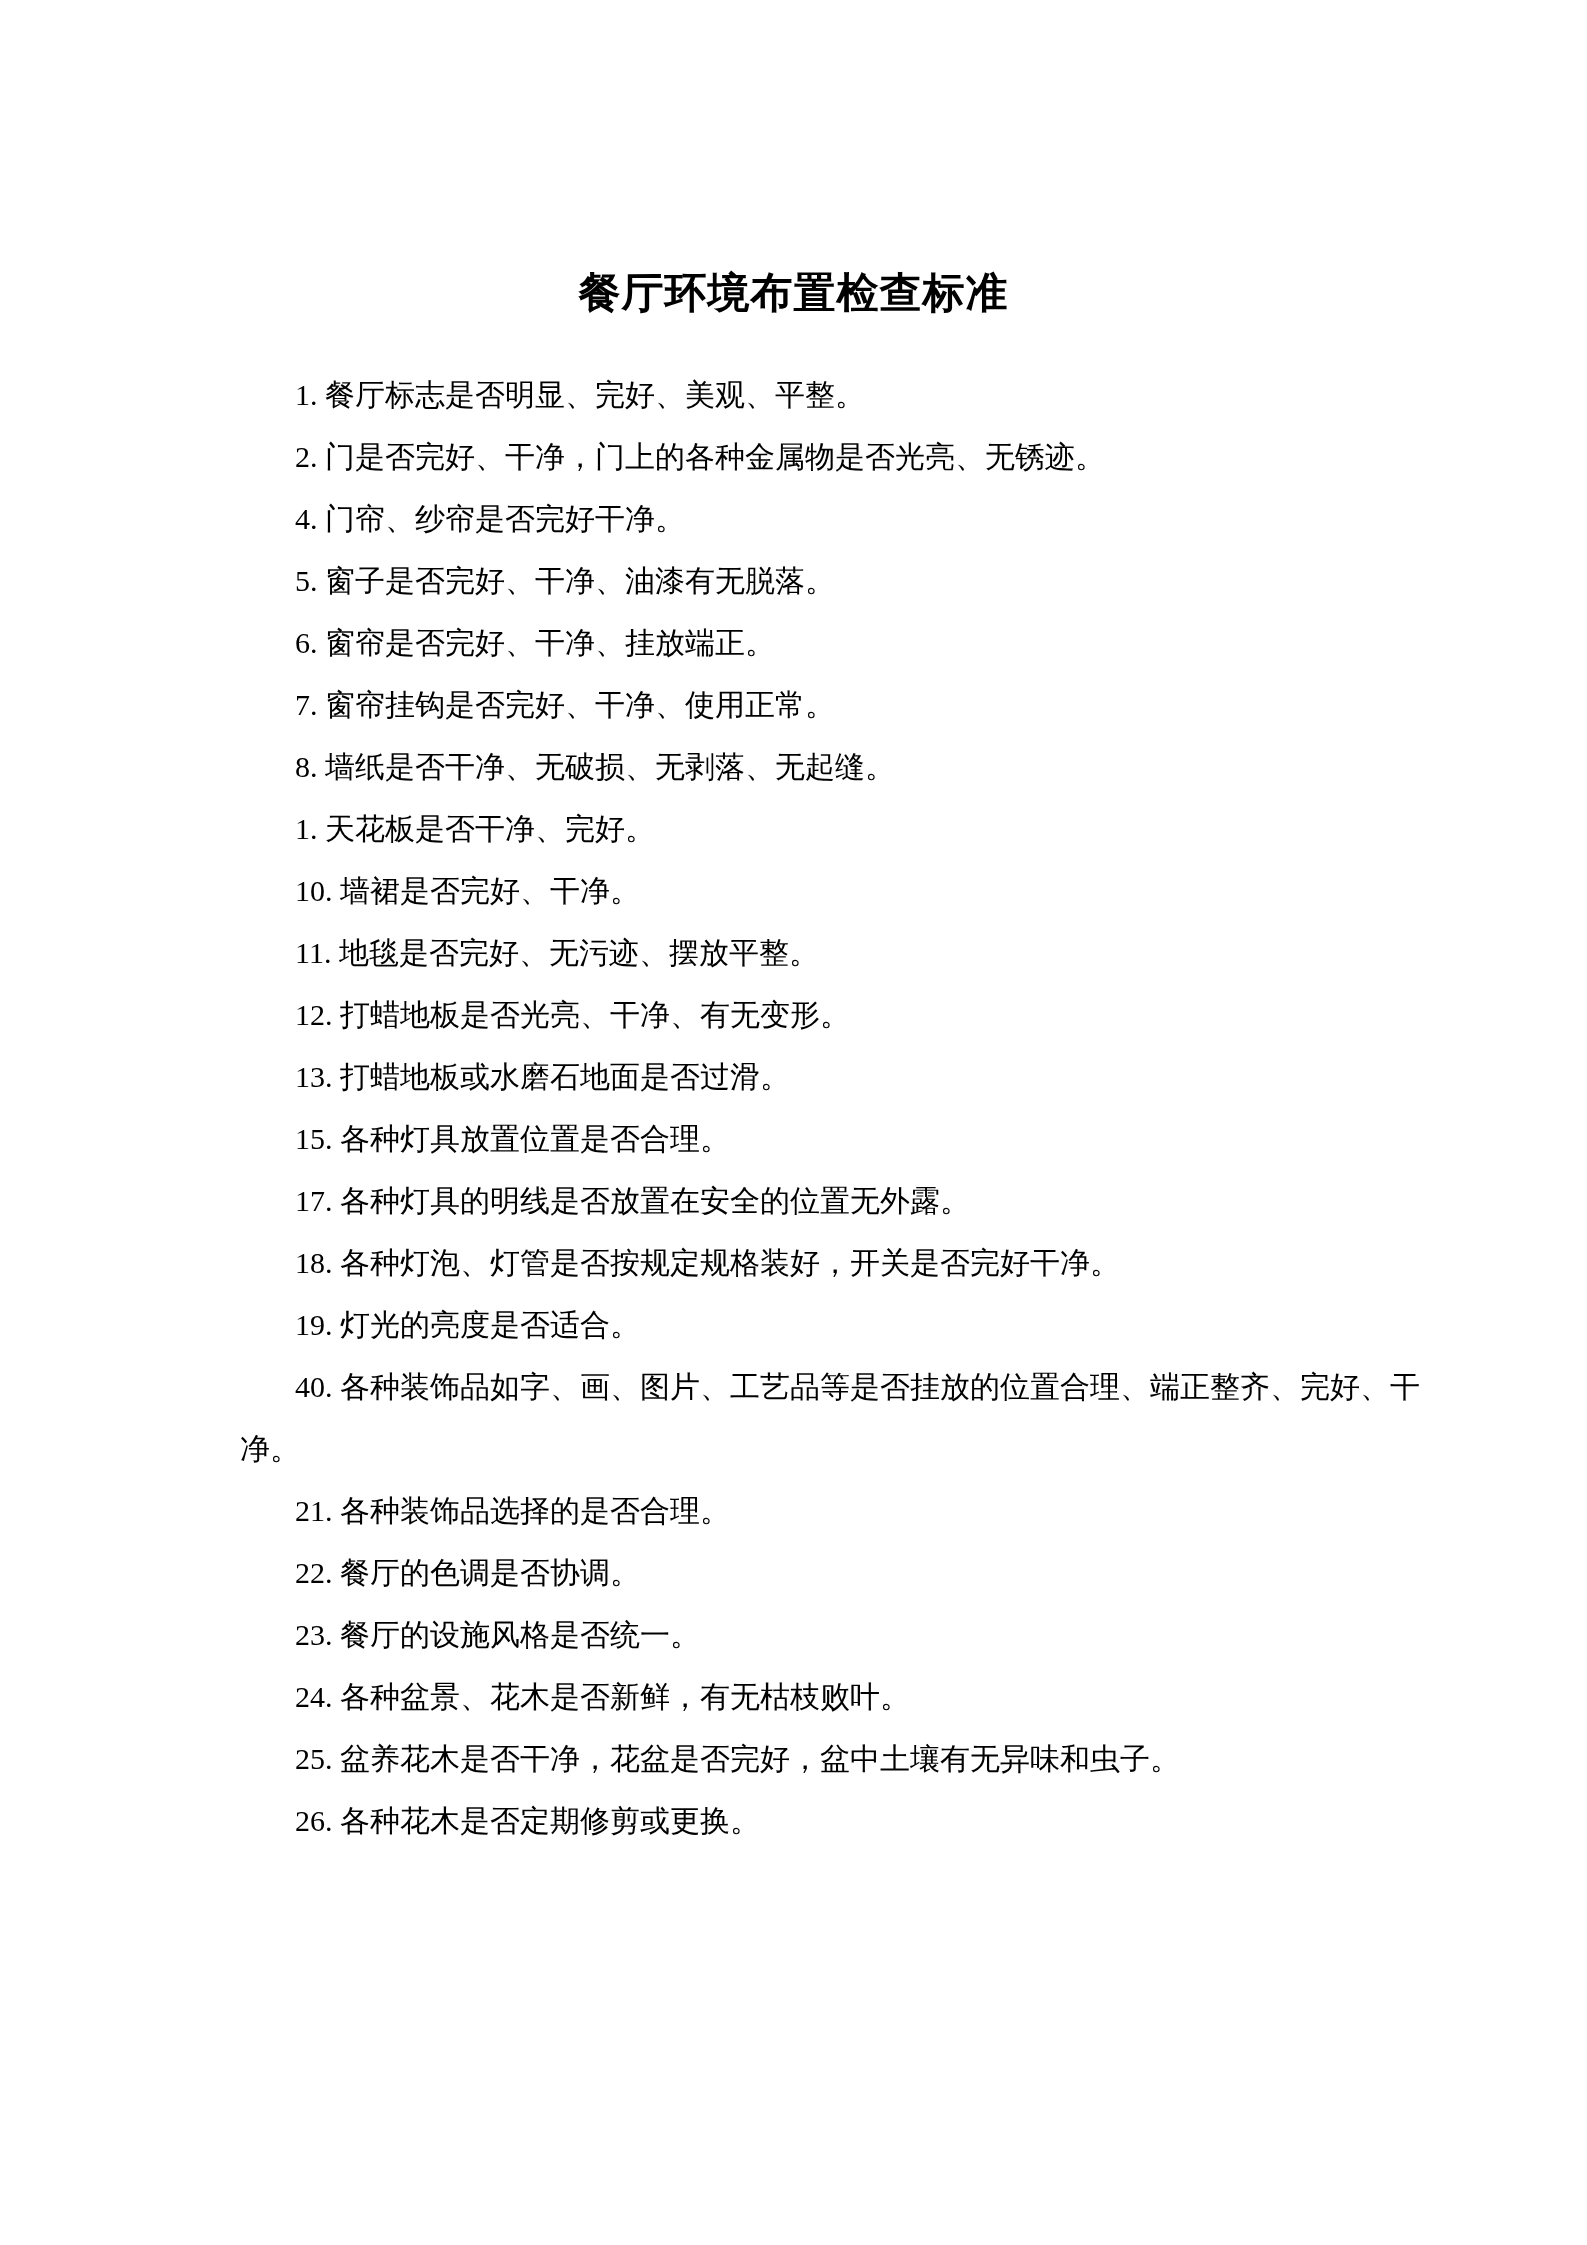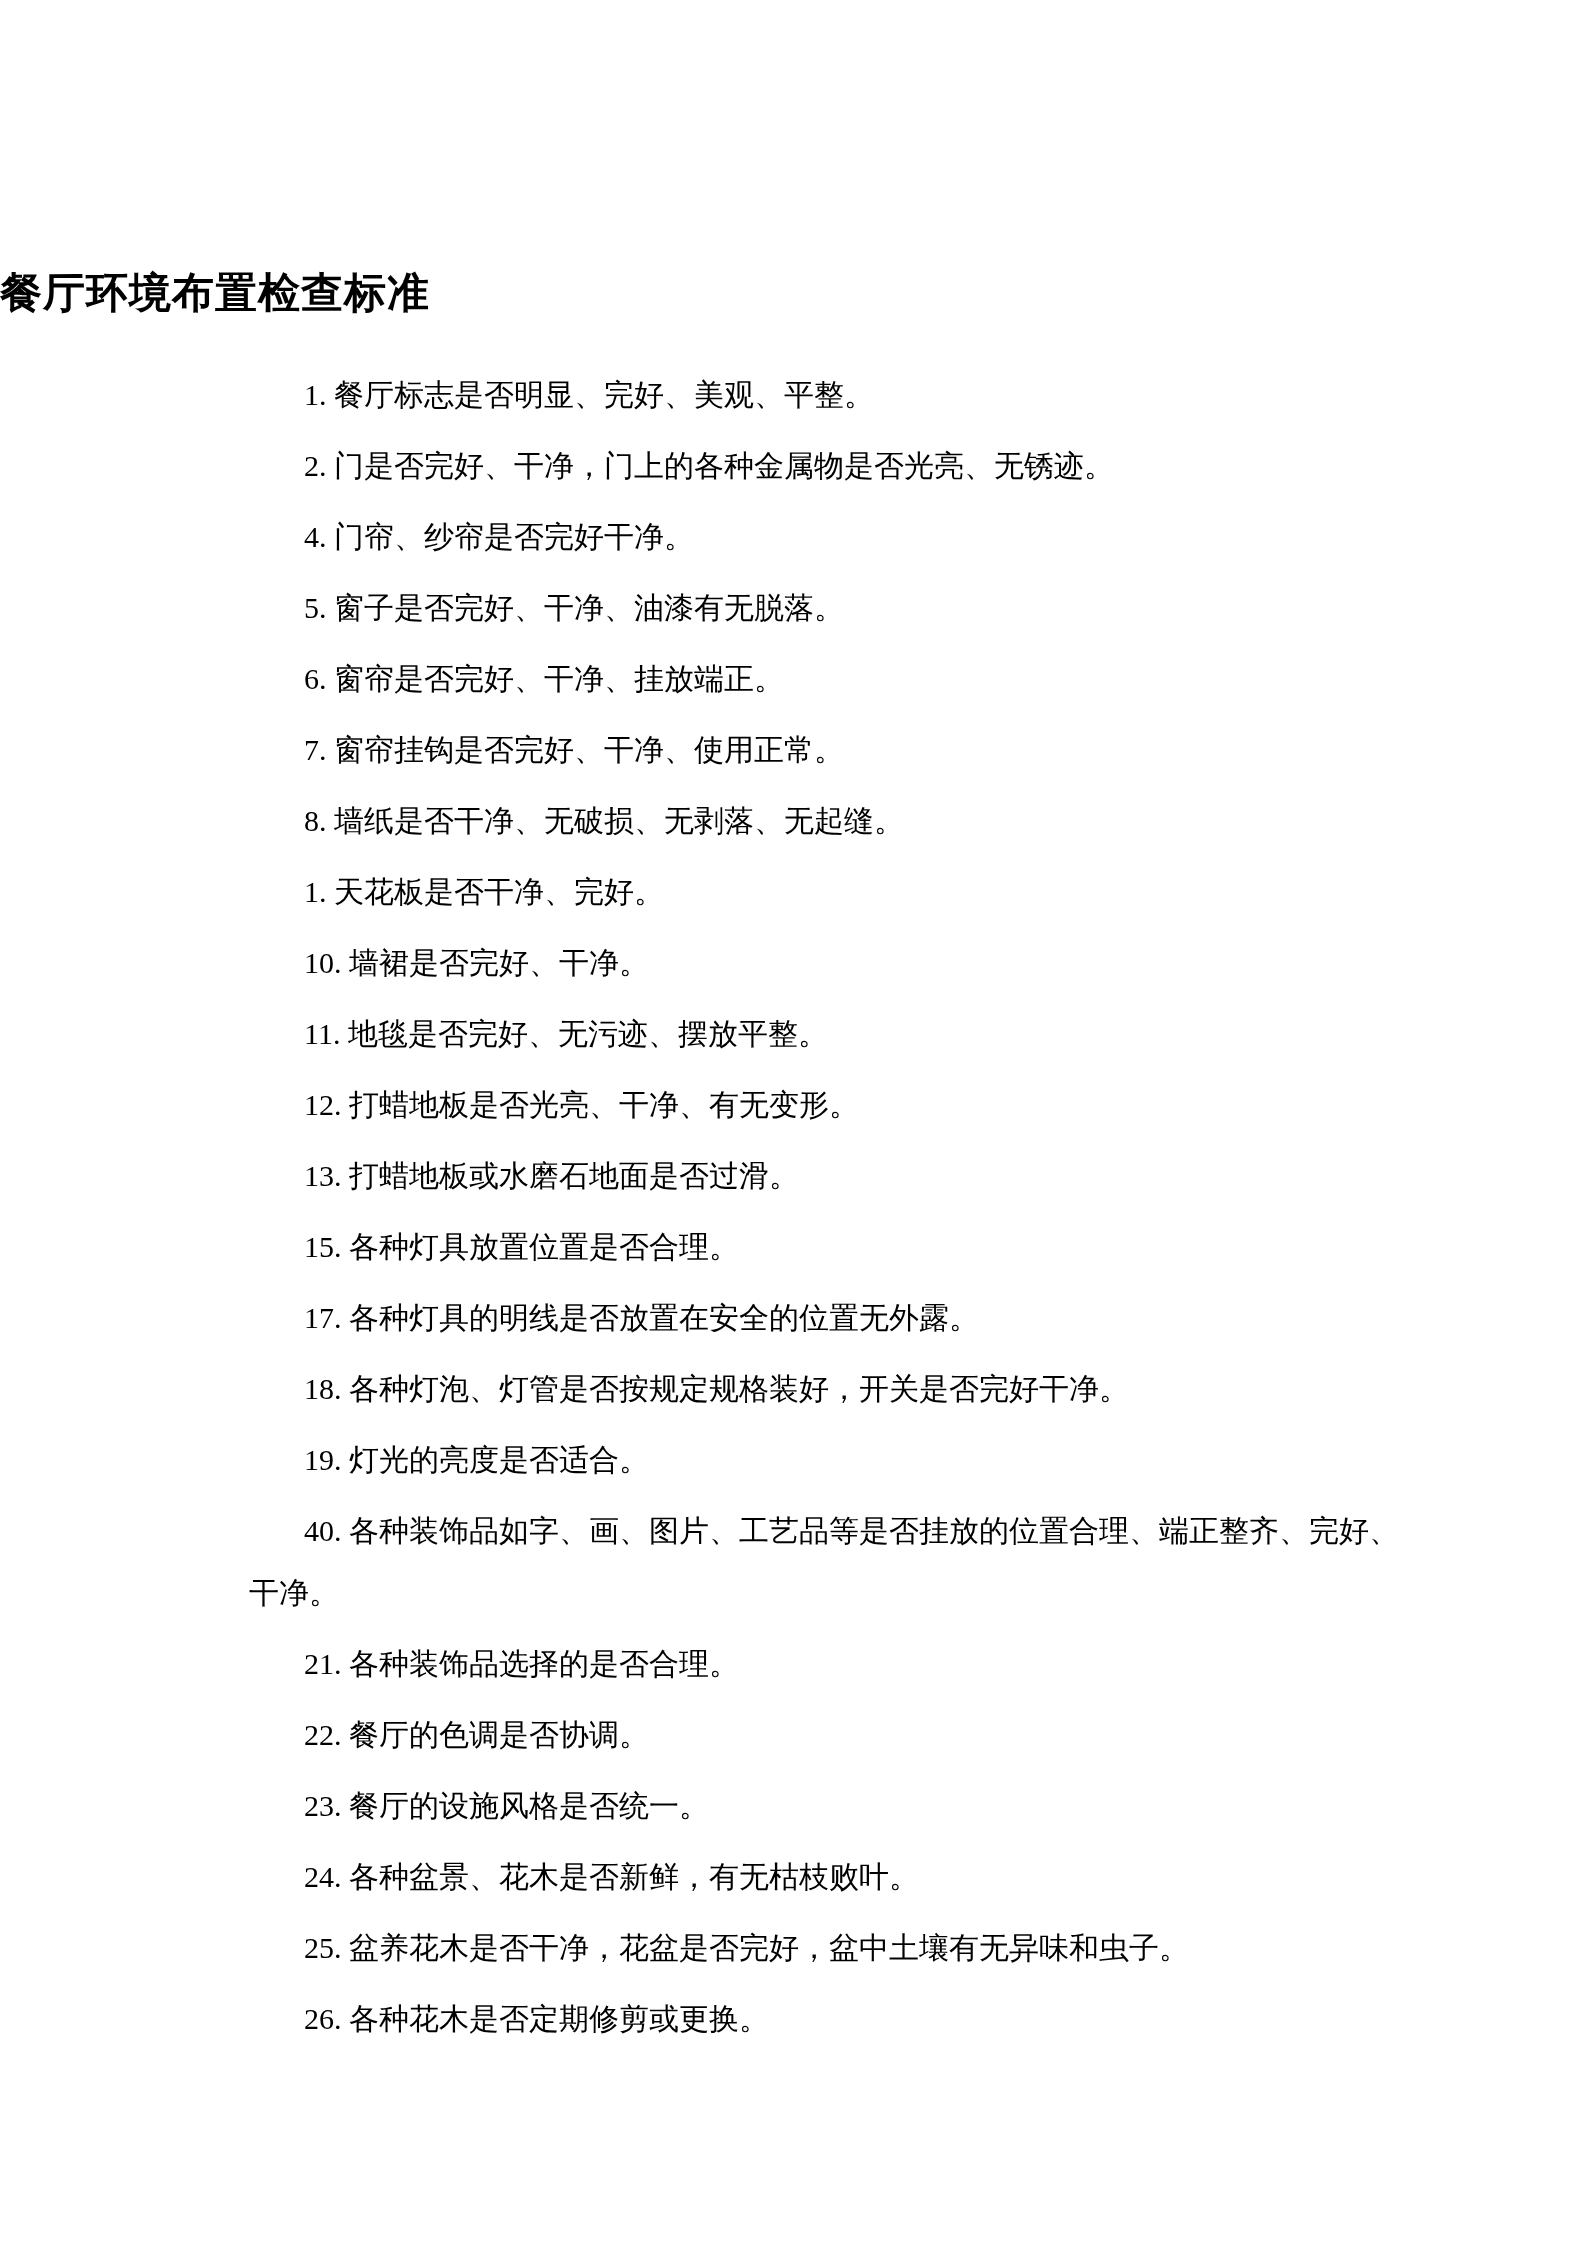--- a/index.html
+++ b/index.html
@@ -19,29 +19,29 @@
     height: 2245px;
     background: #ffffff;
     box-sizing: border-box;
   }
   .doc-title {
     margin: 0 0 40px 0;
     padding-top: 262px;
     font-size: 42px;
     font-weight: bold;
     line-height: 62px;
-    text-align: left;
+    text-align: center;
     letter-spacing: 1px;
   }
   .doc-list {
     width: 1190px;
     margin: 0 0 0 240px;
   }
   .doc-list p.item {
-    margin: 9px;
+    margin: 0;
     padding: 0;
     font-size: 30px;
     line-height: 62px;
     text-indent: 55px;
     word-break: normal;
     overflow-wrap: break-word;
   }
 </style>
 </head>
 <body>

